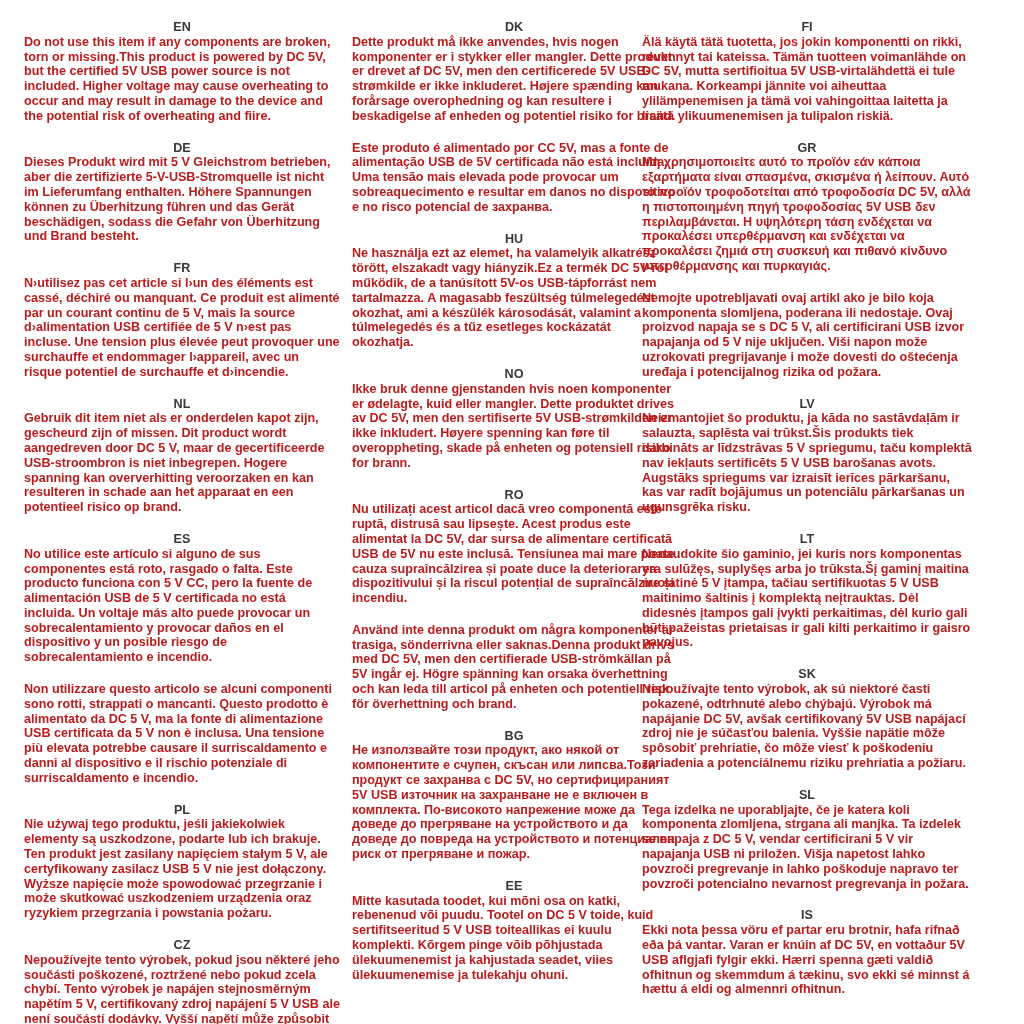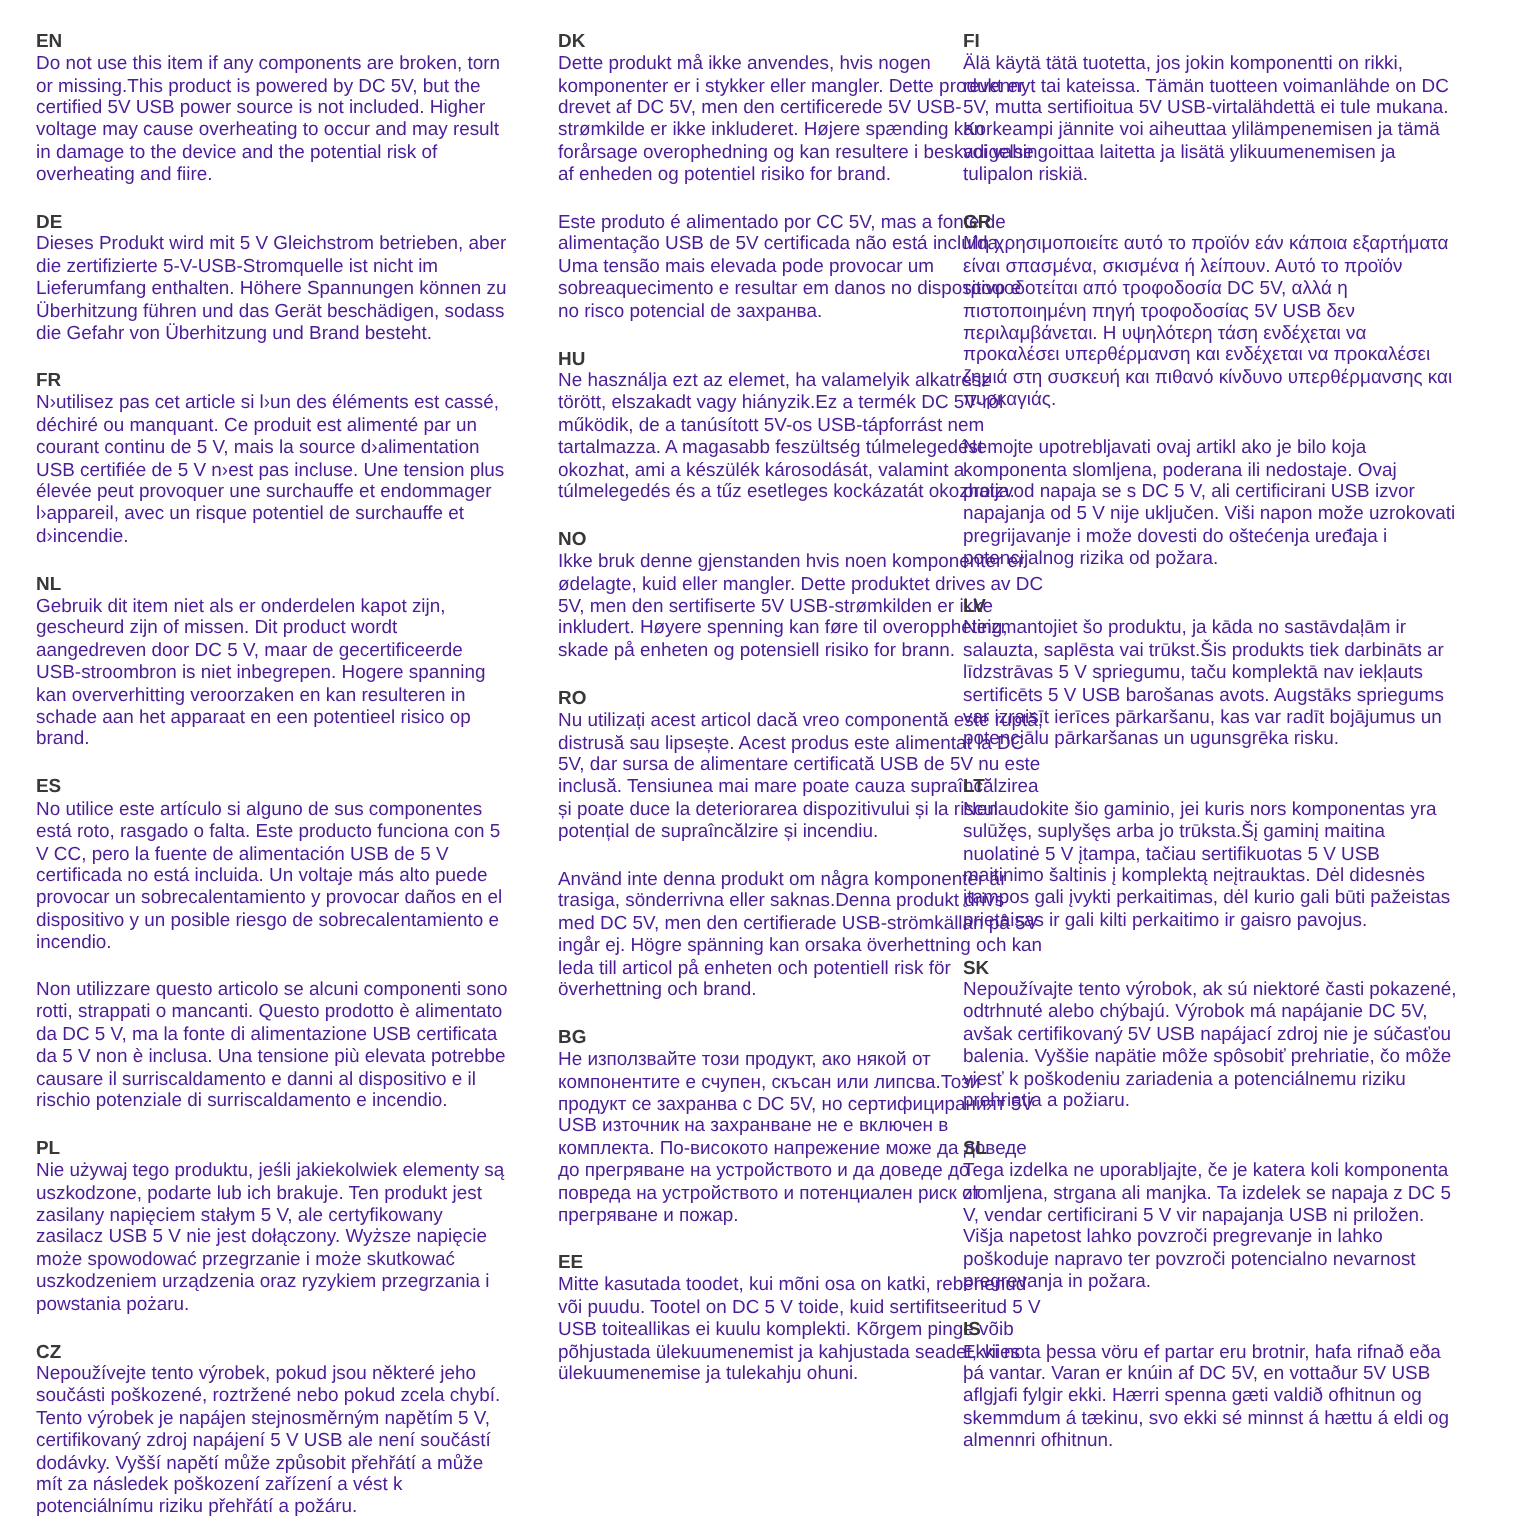--- a/index.html
+++ b/index.html
@@ -18,37 +18,39 @@
   .page {
     position: absolute;
     inset: 0;
     background: #ffffff;
   }
   .col {
     position: absolute;
     top: 20px;
   }
   .col-1 { left: 24px;  width: 316px; }
-  .col-2 { left: 372px; width: 324px; }
+  .col-2 { left: 352px; width: 324px; }
   .col-3 { left: 642px; width: 330px; }
   .section {
     margin: 0 0 17px 0;
   }
   .lang-code {
     font-weight: bold;
     font-size: 12.6px;
     line-height: 14.8px;
     color: #383838;
     margin: 0;
+    text-align: center;
   }
   .lang-text {
     font-size: 12.6px;
     line-height: 14.8px;
     margin: 0;
-    color: #4c1d95;
+    color: #b91c1c;
+    font-weight: bold;
   }
 </style>
 </head>
 <body>
 
 <div class="page">
 
   <div class="col col-1">
     <div class="section">
       <div class="lang-code">EN</div>

